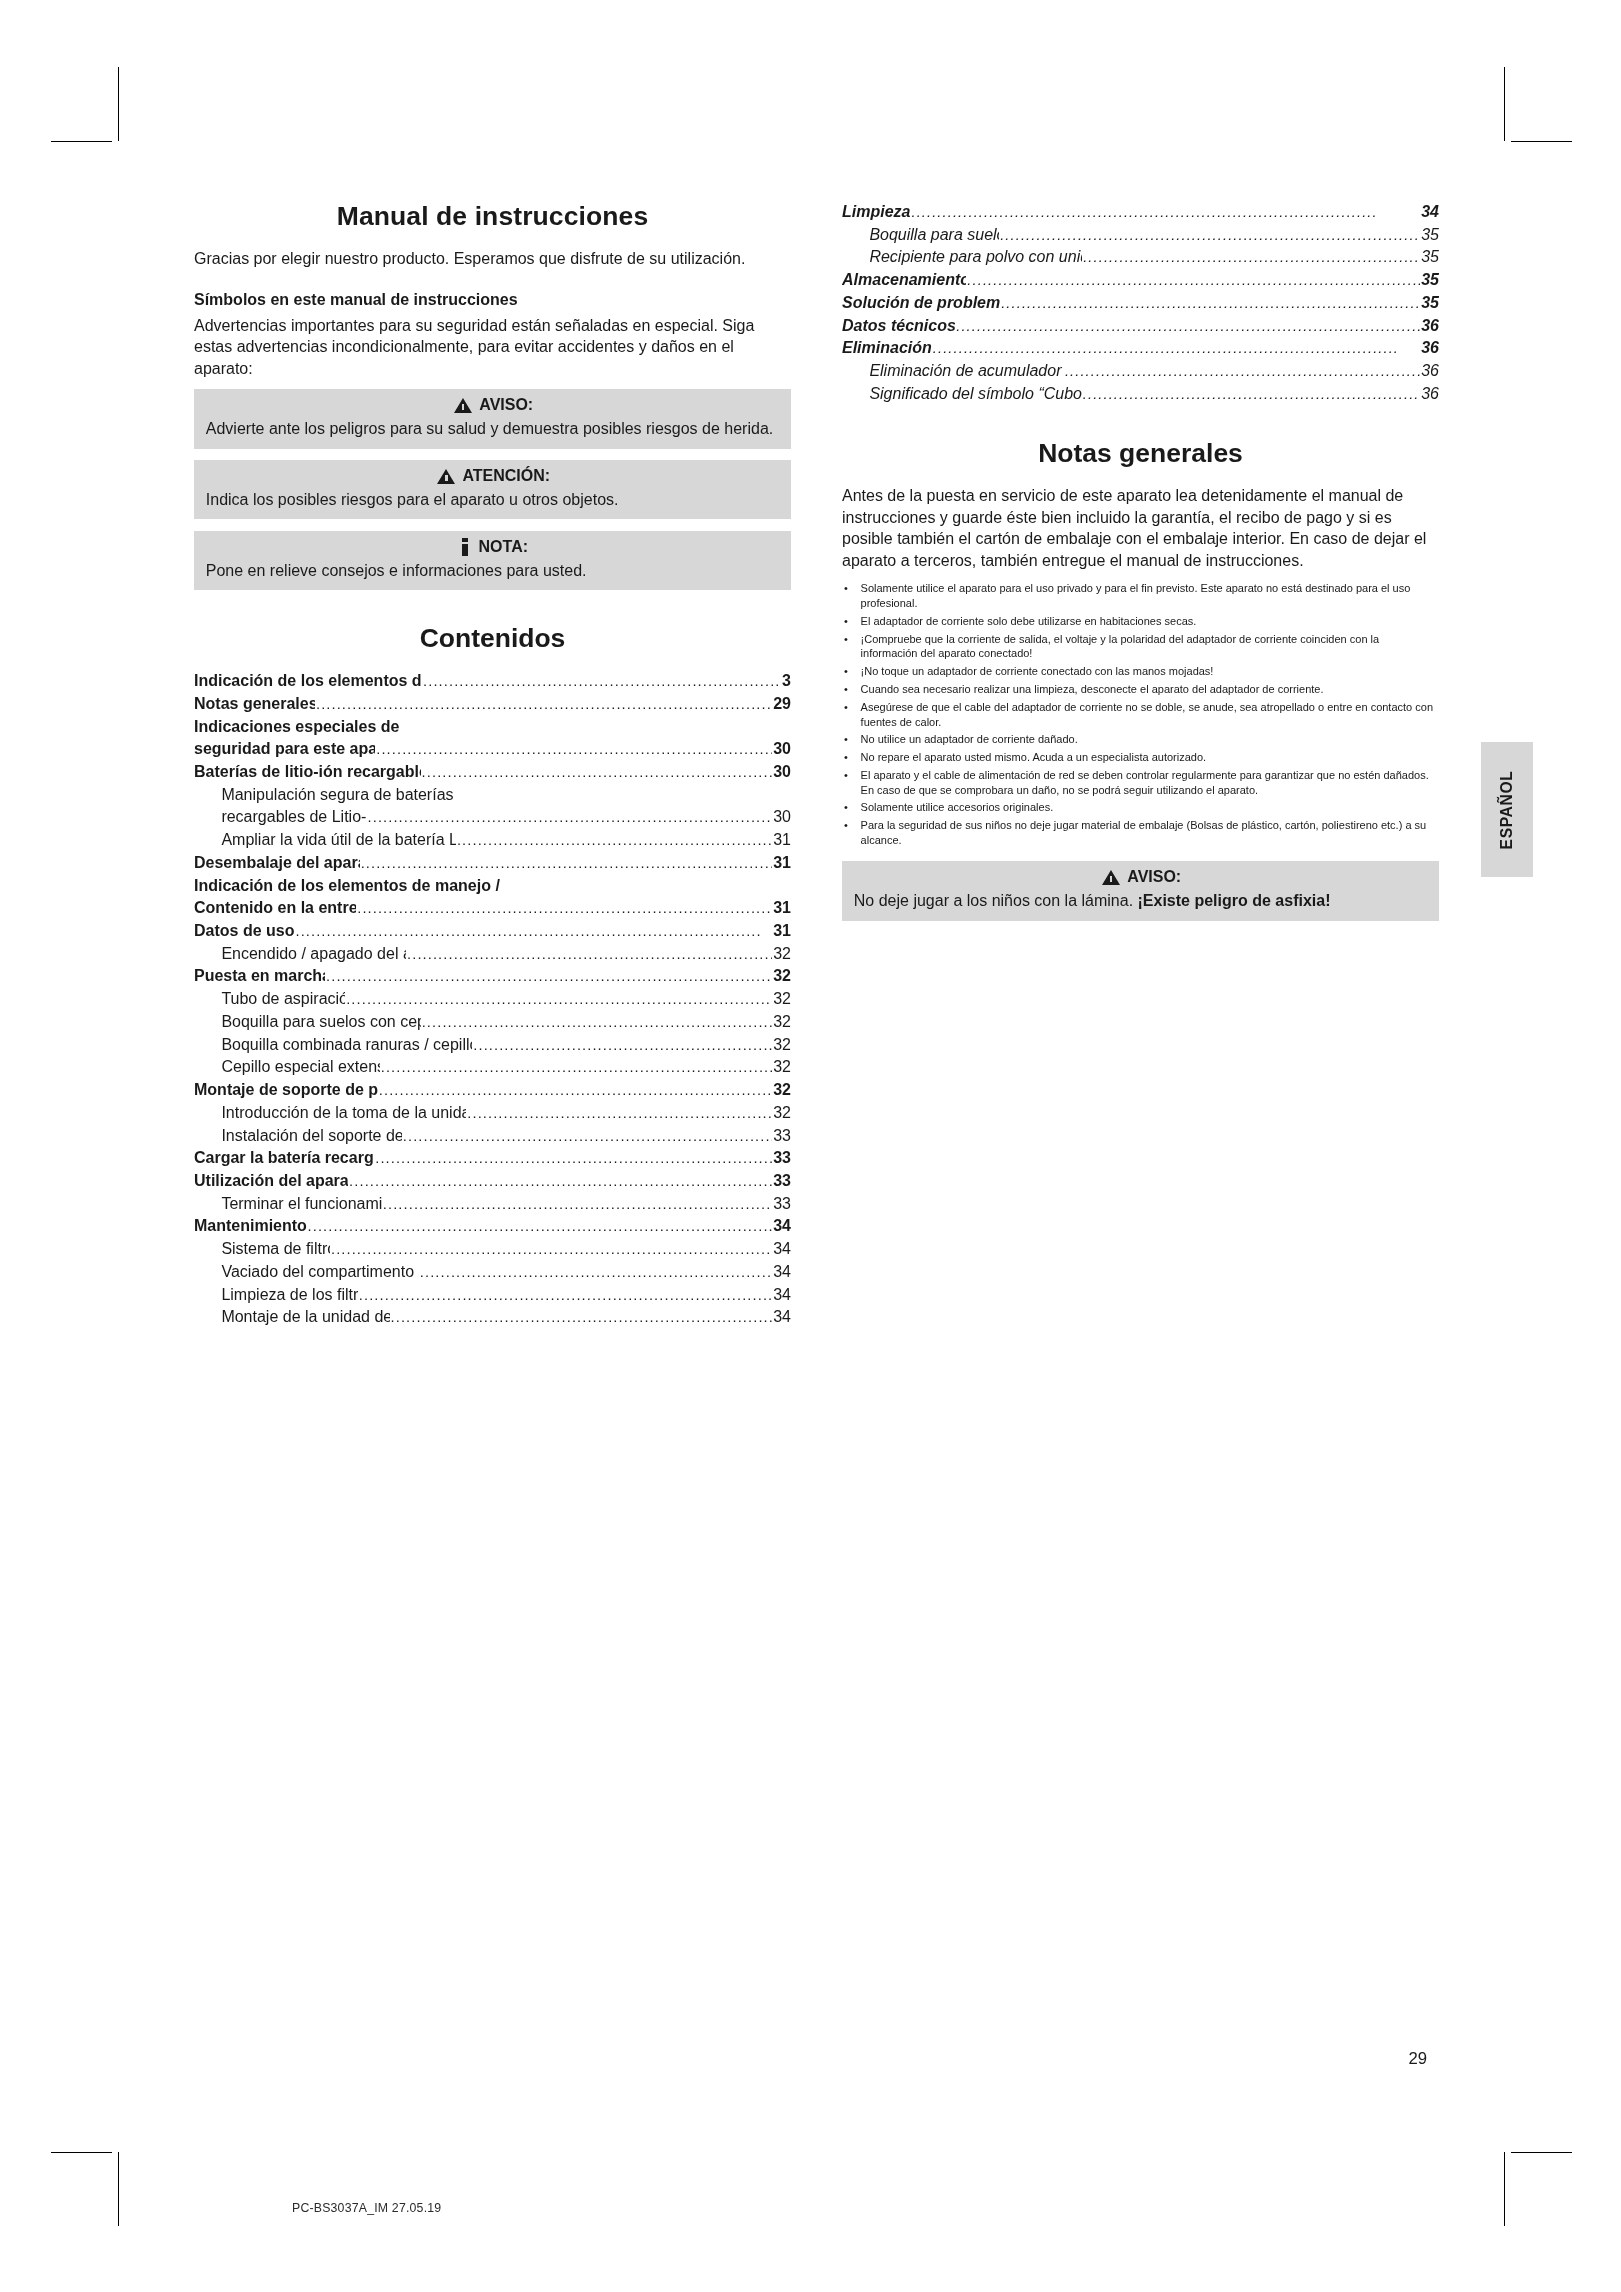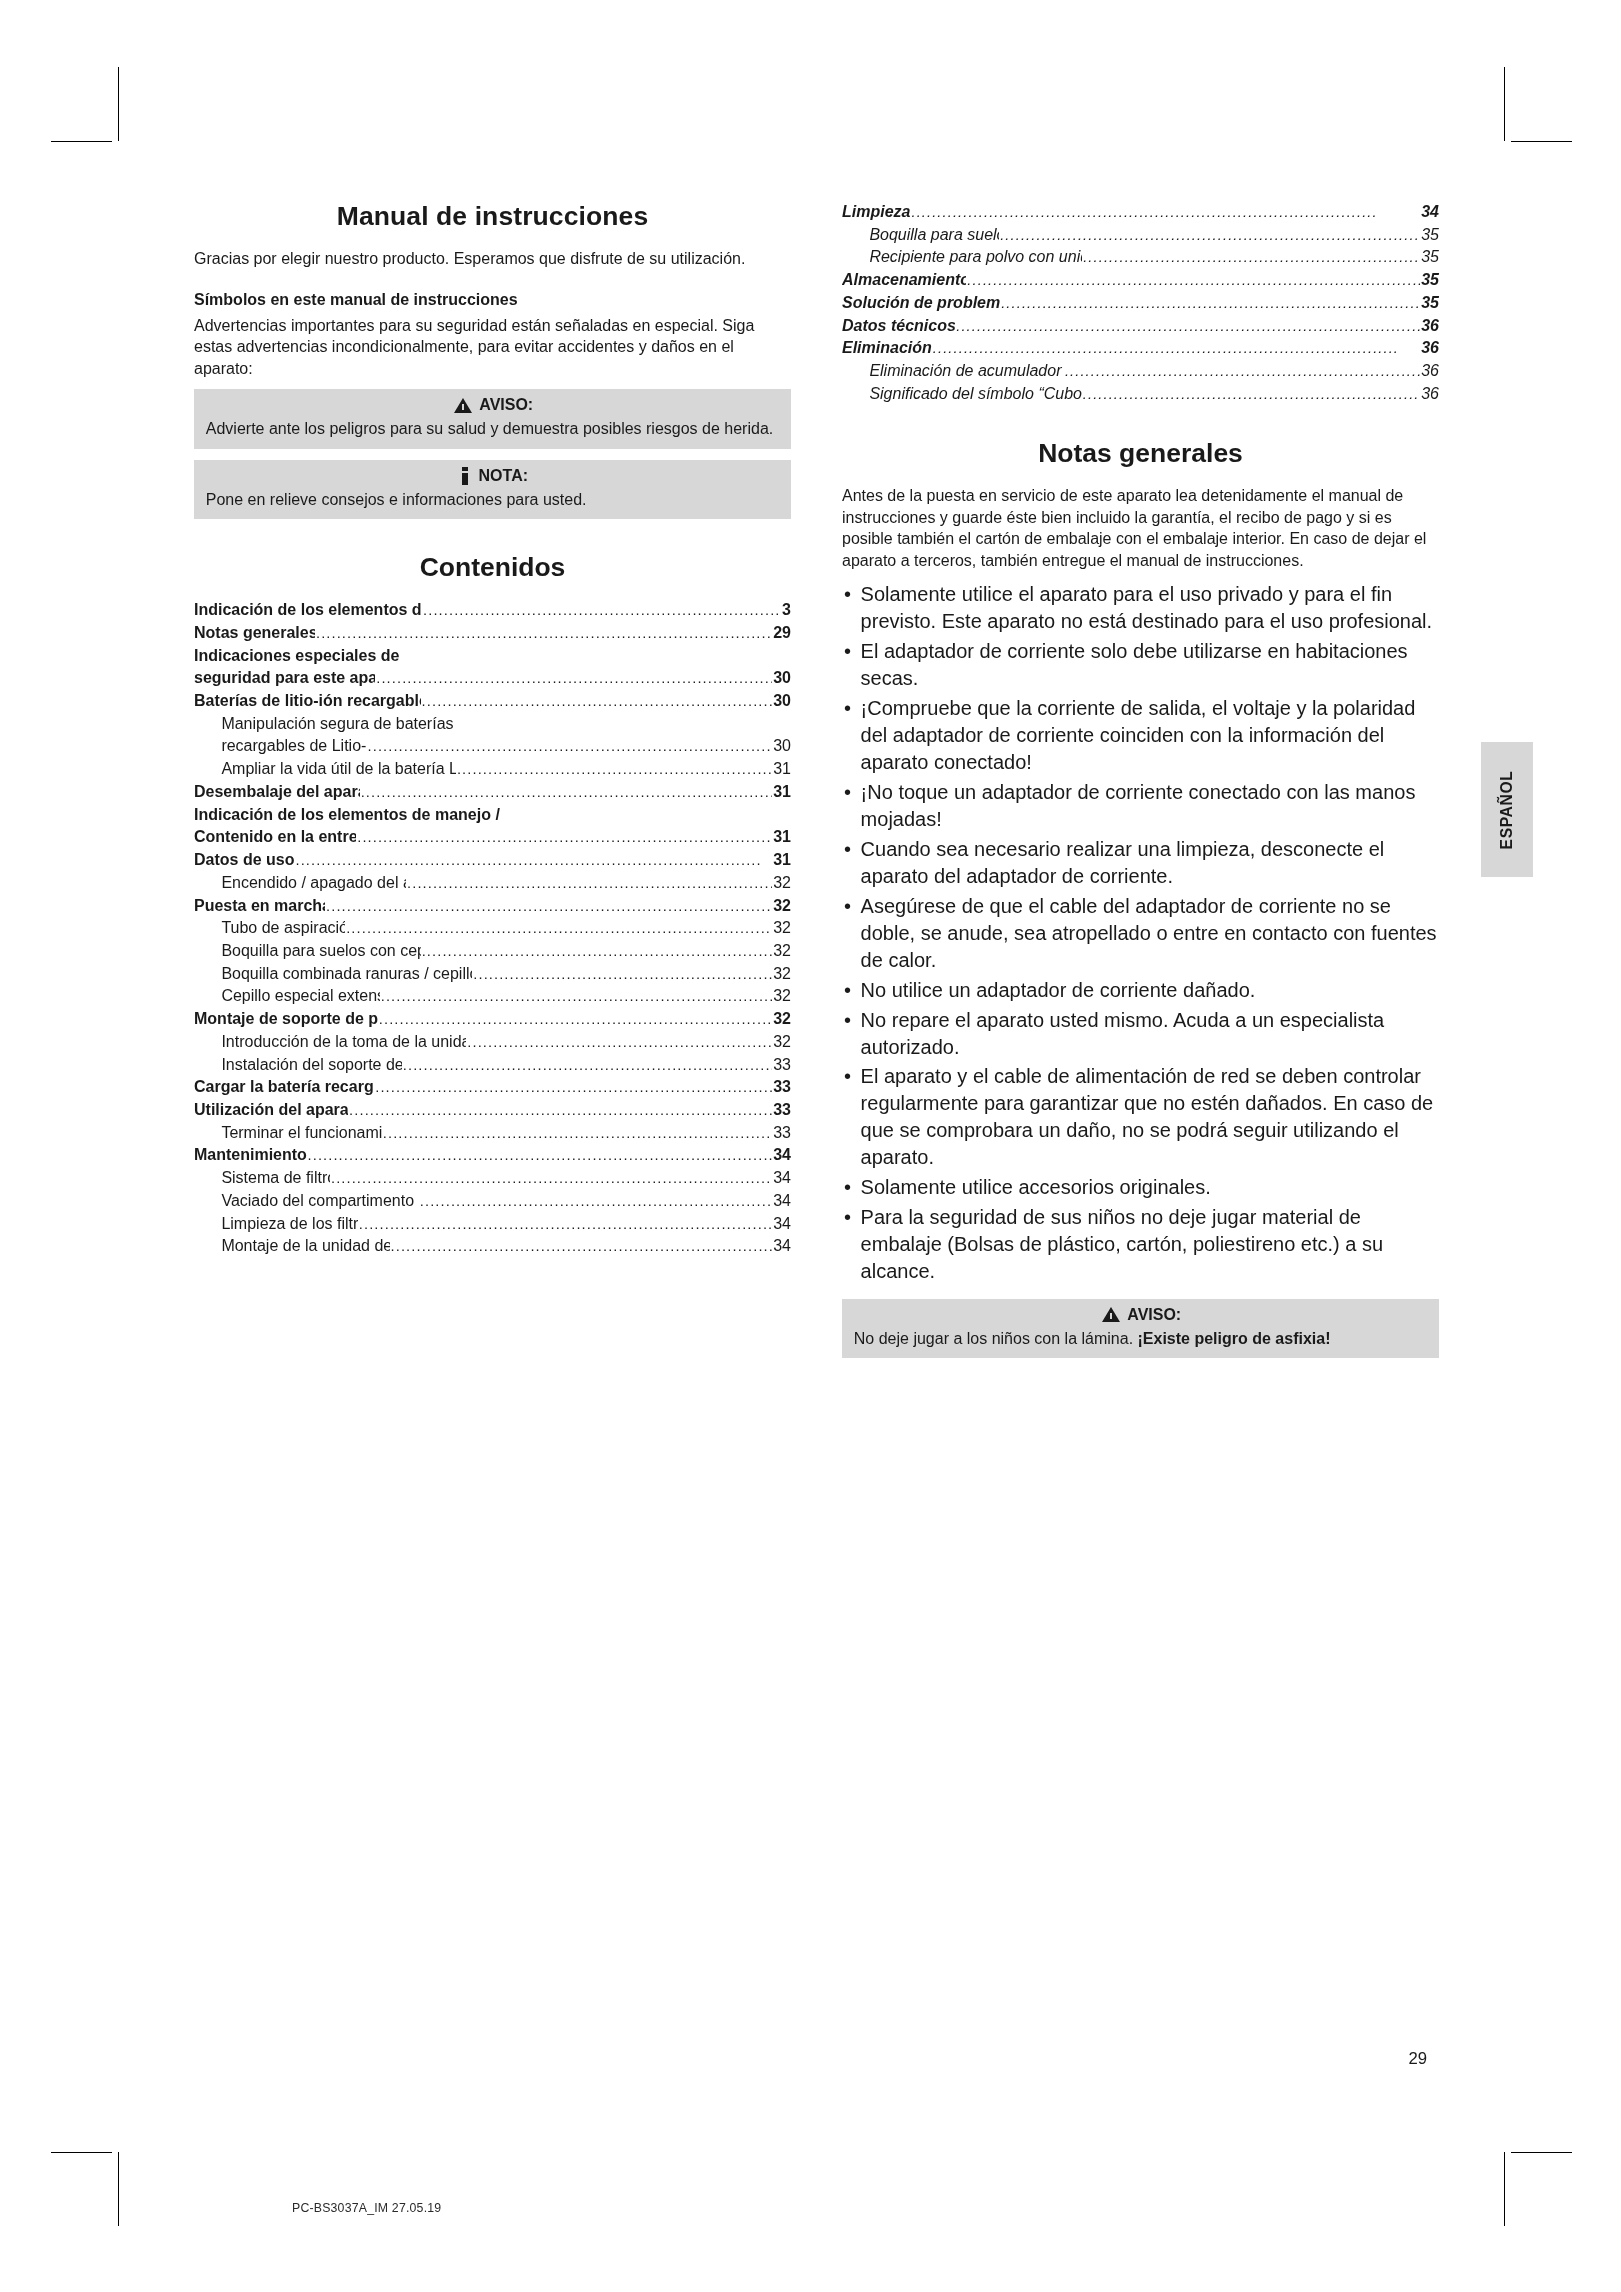--- a/index.html
+++ b/index.html
@@ -163,21 +163,21 @@
   .toc-row.indent { padding-left: 27.4px; }
   .toc-row.nodots { white-space: normal; }
 
   
   ul.bullets {
     list-style: none;
     margin: 7.8px 0 0 0;
     padding: 0;
   }
   ul.bullets li {
-    font-size: 20px;
+    font-size: 11px;
     line-height: 1.35;
     position: relative;
     padding-left: 18.6px;
     margin-bottom: 2.9px;
     text-indent: 0;
   }
   ul.bullets li::before {
     content: "•";
     position: absolute;
     left: 2px;
@@ -253,20 +253,27 @@
       <p class="body">Advertencias importantes para su seguridad están señaladas en especial. Siga estas advertencias incondicionalmente, para evitar accidentes y daños en el aparato:</p>
 
       <div class="notice">
         <div class="notice-head">
           <span class="tri-icon"></span>
           <span>AVISO:</span>
         </div>
         <div class="notice-body">Advierte ante los peligros para su salud y demuestra posibles riesgos de herida.</div>
       </div>
 
+      <div class="notice">
+        <div class="notice-head">
+          <span class="tri-icon"></span>
+          <span>ATENCIÓN:</span>
+        </div>
+        <div class="notice-body">Indica los posibles riesgos para el aparato u otros objetos.</div>
+      </div>
 
       <div class="notice">
         <div class="notice-head">
           <span class="i-icon"></span>
           <span>NOTA:</span>
         </div>
         <div class="notice-body">Pone en relieve consejos e informaciones para usted.</div>
       </div>
 
       <h2 class="section-title">Contenidos</h2>

